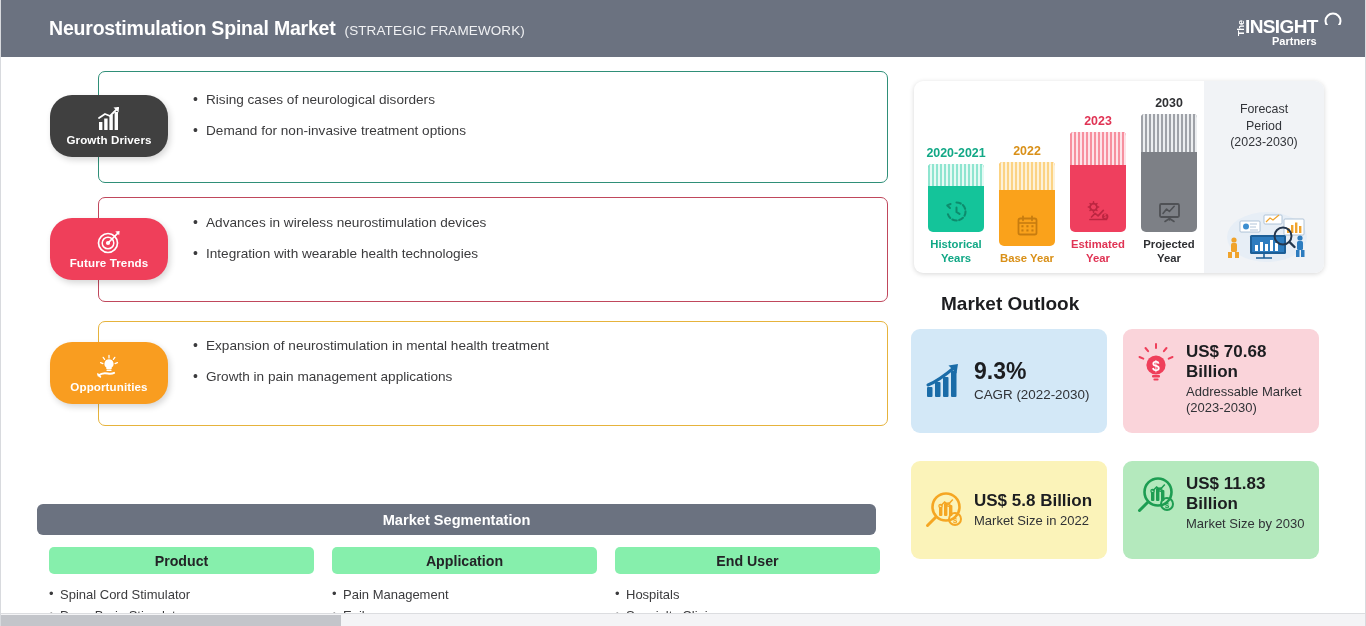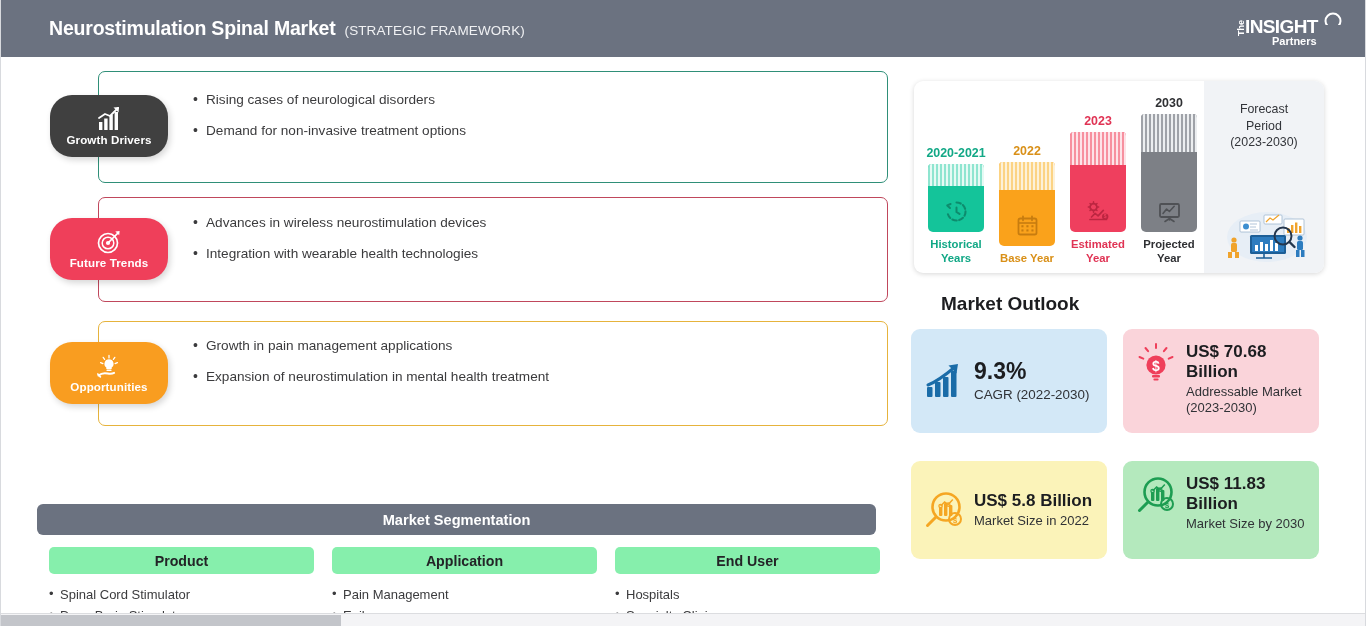--- a/index.html
+++ b/index.html
@@ -326,22 +326,22 @@
             <path d="M15 2.5 v2.4 M9.2 4.4 l1.4 2 M20.8 4.4 l-1.4 2 M6.6 9.6 l2.3 1 M23.4 9.6 l-2.3 1" stroke="#ffffff" stroke-width="1.3" stroke-linecap="round"></path>
             <path d="M15 6.2 a4.6 4.6 0 0 1 2.7 8.3 v1.6 h-5.4 v-1.6 A4.6 4.6 0 0 1 15 6.2z" fill="#ffffff"></path>
             <rect x="12.5" y="16.6" width="5" height="1.5" rx="0.6" fill="#ffffff"></rect>
             <path d="M4.5 22.5 c3-2.6 6.5-2.6 9.2-2 c2.3 0.5 4.6 0.4 6.4-0.6" stroke="#ffffff" stroke-width="2" fill="none" stroke-linecap="round"></path>
             <path d="M3.8 21 l2.6 2.8" stroke="#ffffff" stroke-width="1.7" stroke-linecap="round"></path>
           </svg>
         </span>
         <span class="pill-label">Opportunities</span>
       </div>
       <ul class="bullets" style="left:192px; top:281px; width:640px;">
+        <li>Expansion of neurostimulation in mental health treatment</li>
         <li>Growth in pain management applications</li>
-        <li>Expansion of neurostimulation in mental health treatment</li>
       </ul>
     </div>
 
     <div class="seg-header">
       <span class="seg-header-text">Market Segmentation</span>
     </div>
     <div class="seg-cols">
 
       <div class="seg-col">
         <div class="seg-col-head">

